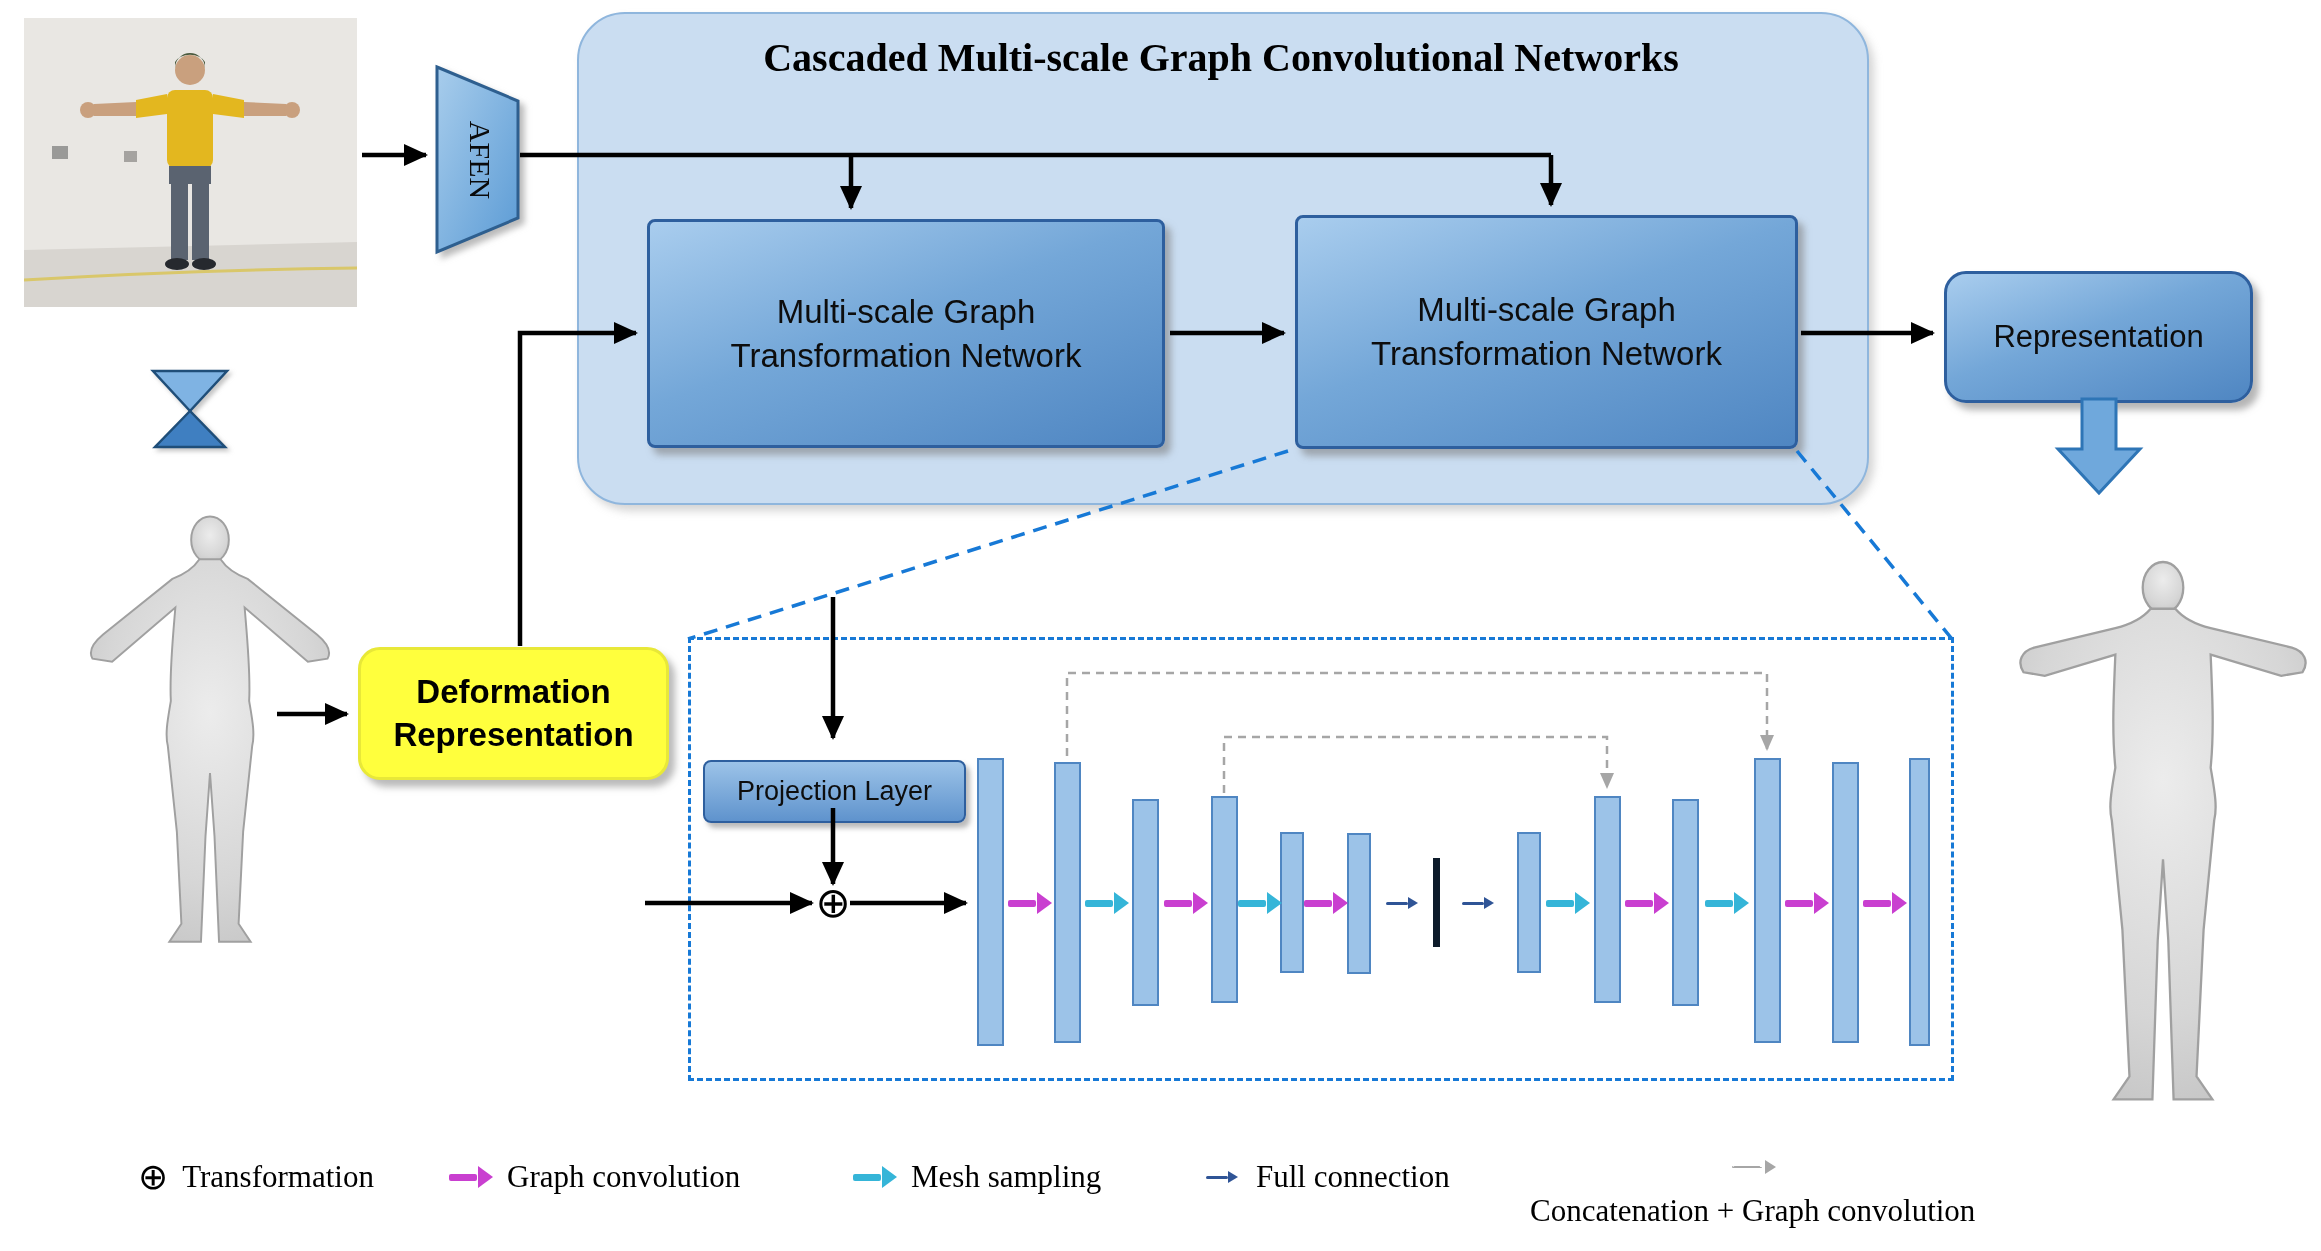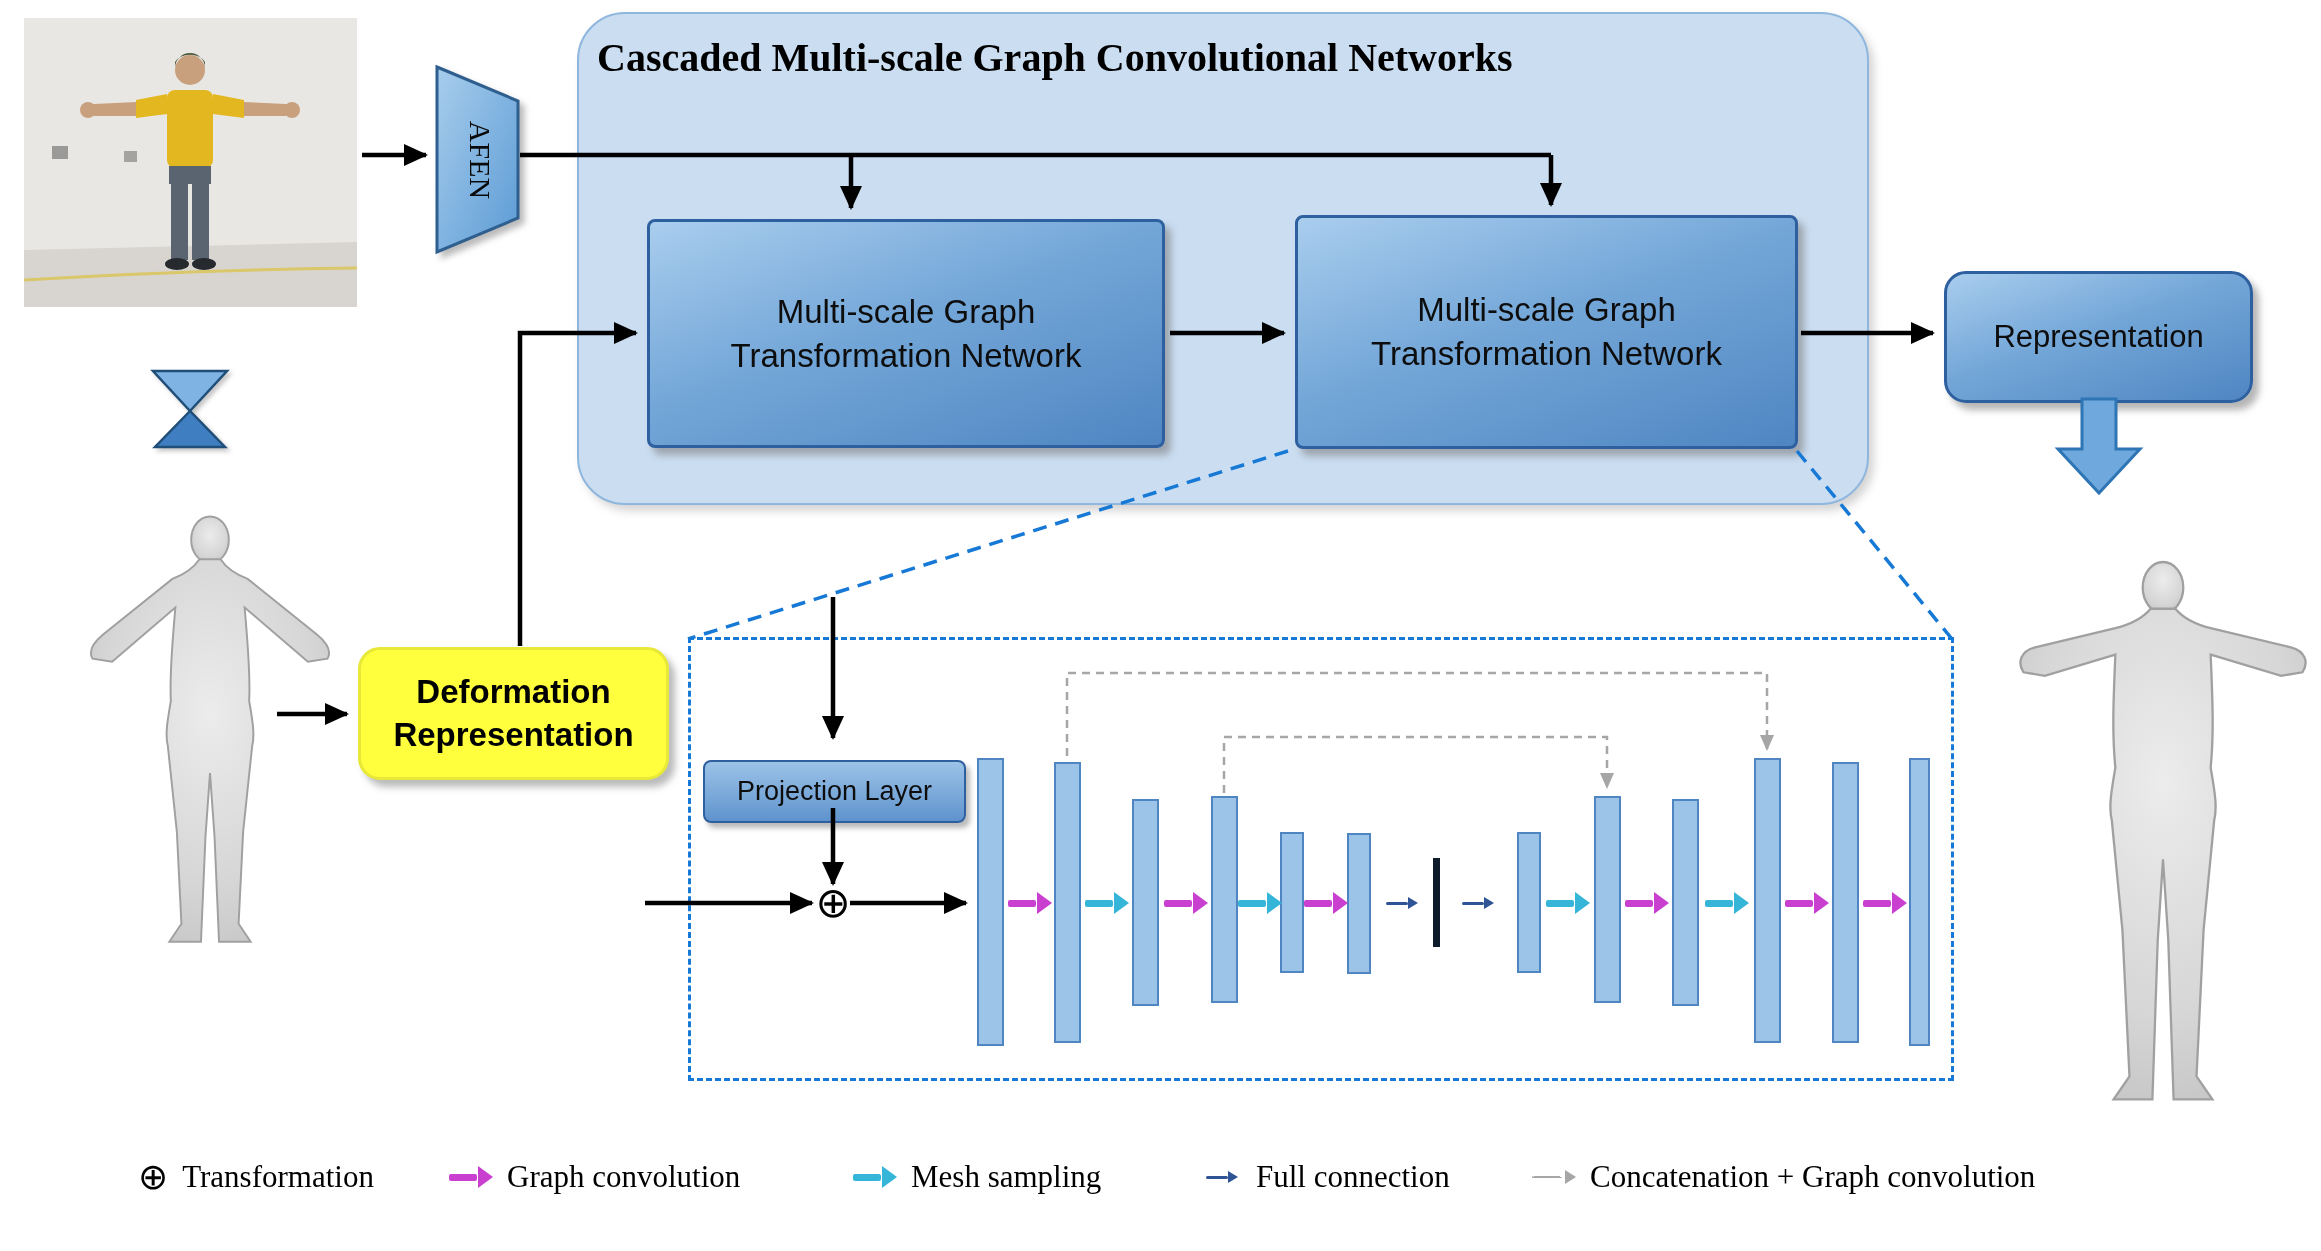--- a/index.html
+++ b/index.html
@@ -8,21 +8,21 @@
     font-family:"Liberation Sans",sans-serif;overflow:hidden;
   }
   .abs{position:absolute;}
   
   #container-box{
     left:577px;top:12px;width:1288px;height:489px;
     background:#caddf1;border:2.5px solid #8fb6dd;border-radius:48px;
     box-shadow:5px 6px 8px rgba(150,150,150,.40);
   }
   #figure-title{
-    left:597px;top:34px;width:1248px;
+    left:597px;top:34px;width:1248px;text-align:center;
     font-family:"Liberation Serif",serif;font-weight:bold;font-size:40px;color:#000;
   }
   
   .node{
     background:linear-gradient(160deg,#a9cdee 0%,#74a7d8 45%,#4f86c2 100%);
     border:3px solid #2e5f9e;border-radius:8px;
     box-shadow:6px 7px 7px rgba(120,120,120,.55);
     display:flex;align-items:center;justify-content:center;text-align:center;
     color:#0d0d0d;
   }
@@ -235,16 +235,16 @@
   <span>Graph convolution</span>
 </div>
 <div class="legend-item" style="left:851px;">
   <span class="op mesh"></span>
   <span>Mesh sampling</span>
 </div>
 <div class="legend-item" style="left:1202px;">
   <span class="op fc"></span>
   <span>Full connection</span>
 </div>
-<div class="legend-item" style="left:1530px;">
+<div class="legend-item" style="left:1530px;flex-direction:column;">
   <span class="op skip"></span>
   <span>Concatenation + Graph convolution</span>
 </div>
 
 </body></html>

